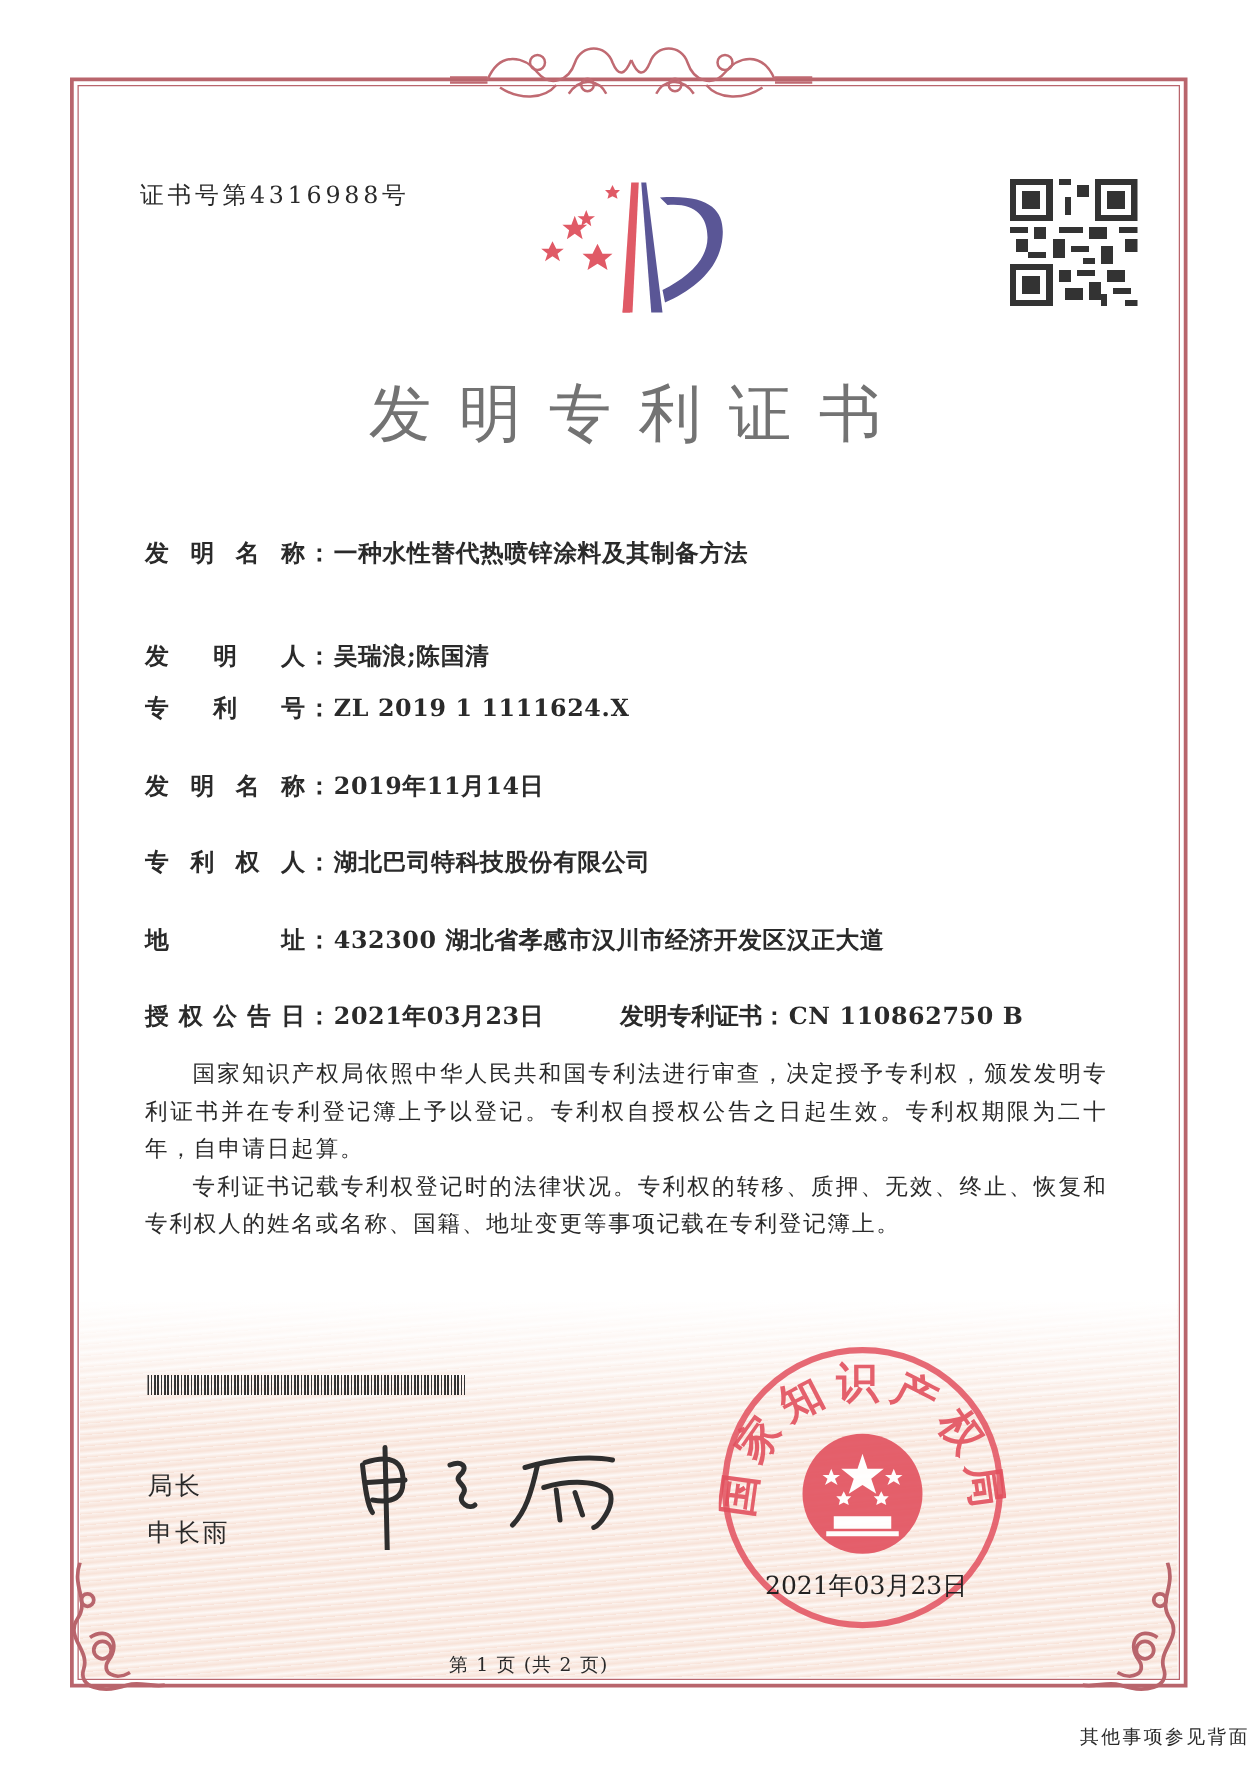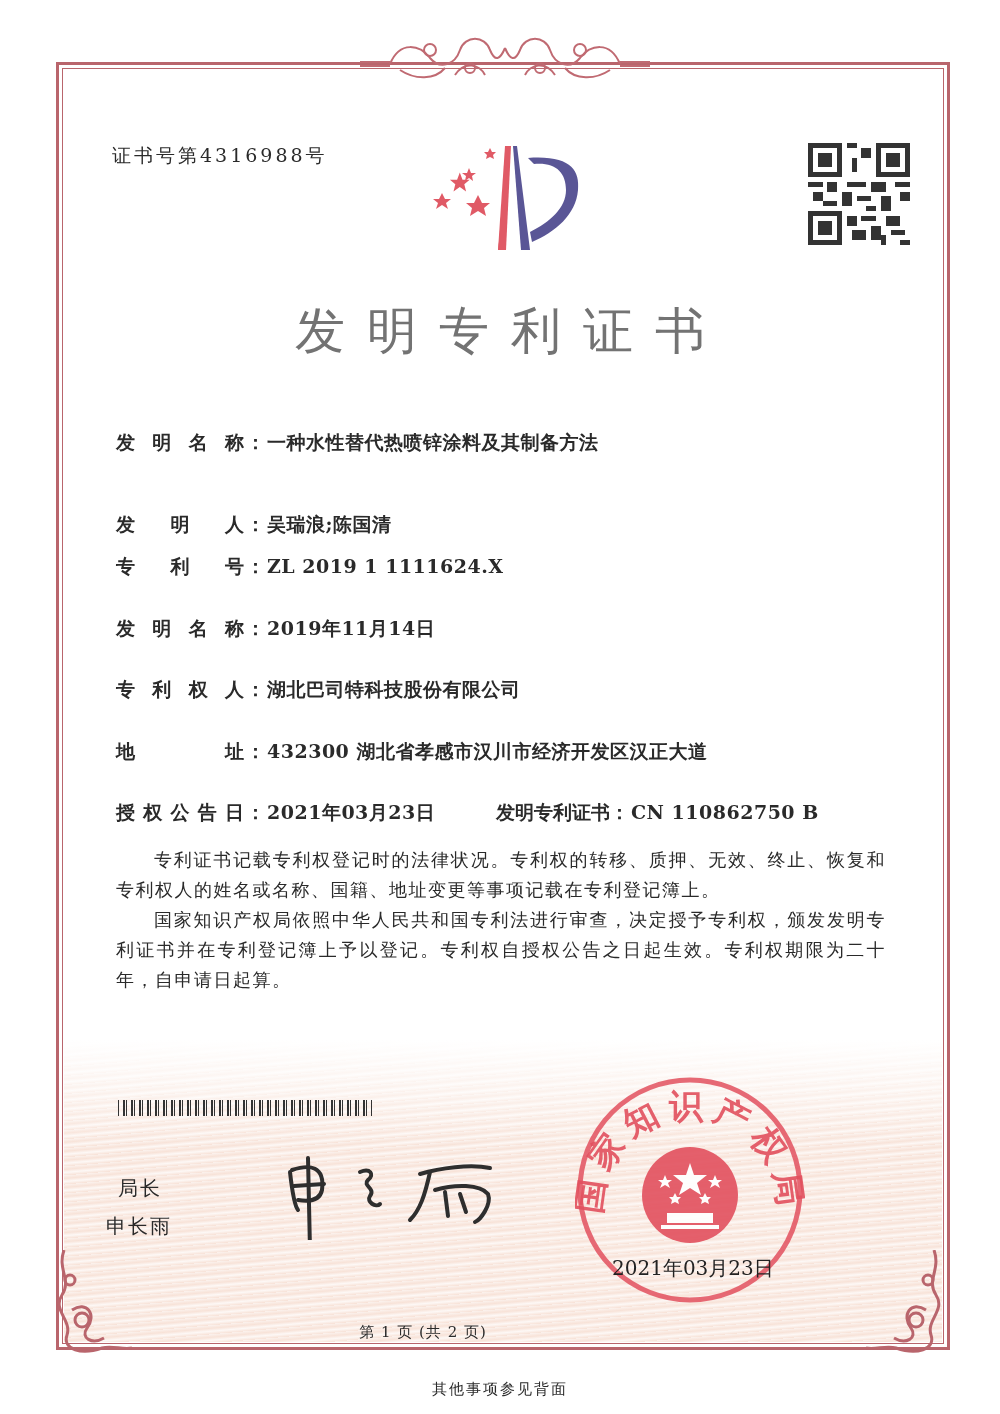--- a/index.html
+++ b/index.html
@@ -45,26 +45,26 @@
   .field .value { letter-spacing: 0.5px; }
 
   .para { position: absolute; left: 116px; width: 770px; font-size: 18px; line-height: 30px; letter-spacing: 1.5px; text-align: justify; }
   .para p { margin: 0; text-indent: 38px; }
 
   .barcode {
     position: absolute; left: 118px; top: 1100px; width: 254px; height: 16px;
     background: repeating-linear-gradient(90deg, #333 0 1.2px, transparent 1.2px 2.6px, #333 2.6px 3.4px, transparent 3.4px 5.5px, #333 5.5px 6.6px, transparent 6.6px 8px);
   }
   .director-title { position: absolute; left: 118px; top: 1175px; font-family: "DejaVu Sans", sans-serif; font-size: 20px; letter-spacing: 2px; }
-  .director-name { position: absolute; left: 106px; top: 1213px; font-family: Liberation Mono, monospace; font-size: 20px; letter-spacing: 2px; }
+  .director-name { position: absolute; left: 118px; top: 1213px; font-family: Liberation Mono, monospace; font-size: 20px; letter-spacing: 2px; }
   .signature { position: absolute; left: 280px; top: 1150px; width: 230px; height: 90px; }
   .seal { position: absolute; left: 575px; top: 1075px; width: 230px; height: 230px; }
   .seal-date { position: absolute; left: 612px; top: 1255px; font-size: 20px; color: #222; }
   .page-no { position: absolute; left: 0; width: 846px; top: 1323px; text-align: center; font-size: 15px; letter-spacing: 1px; }
-  .footer-note { position: absolute; left: 0; width: 1000px; top: 1380px; text-align: center; font-size: 15px; letter-spacing: 2px; }
+  .footer-note { position: absolute; left: 0; width: 1000px; top: 1380px; text-align: right; font-size: 15px; letter-spacing: 2px; }
 </style>
 </head>
 <body>
 
 <div class="bottom-tint"></div>
 <div class="frame-outer"></div>
 <div class="frame-inner"></div>
 
 <svg class="ornament-top" viewBox="0 0 290 70">
   <g fill="none" stroke="#c06a72" stroke-width="2">
@@ -176,22 +176,22 @@
   <span class="label spread">地址</span><span class="colon">：</span><span class="value">432300 湖北省孝感市汉川市经济开发区汉正大道</span>
 </div>
 <div class="field" style="top:800px">
   <span class="label spread">授权公告日</span><span class="colon">：</span><span class="value">2021年03月23日</span>
 </div>
 <div class="field" style="top:800px; left:496px">
   <span class="label spread" style="width:112px">发明专利证书</span><span class="colon">：</span><span class="value">CN 110862750 B</span>
 </div>
 
 <div class="para" style="top:845px">
+  <p>国家知识产权局依照中华人民共和国专利法进行审查，决定授予专利权，颁发发明专利证书并在专利登记簿上予以登记。专利权自授权公告之日起生效。专利权期限为二十年，自申请日起算。</p>
   <p>专利证书记载专利权登记时的法律状况。专利权的转移、质押、无效、终止、恢复和专利权人的姓名或名称、国籍、地址变更等事项记载在专利登记簿上。</p>
-  <p>国家知识产权局依照中华人民共和国专利法进行审查，决定授予专利权，颁发发明专利证书并在专利登记簿上予以登记。专利权自授权公告之日起生效。专利权期限为二十年，自申请日起算。</p>
 </div>
 
 <div class="barcode"></div>
 <div class="director-title">局长</div>
 <div class="director-name">申长雨</div>
 
 <svg class="signature" viewBox="0 0 230 90">
   <g fill="none" stroke="#2e2e2e" stroke-width="4" stroke-linecap="round">
     <path d="M10 22 C12 40, 14 55, 18 60"></path>
     <path d="M12 20 C30 14, 45 16, 42 40 C40 50, 30 52, 18 50"></path>

